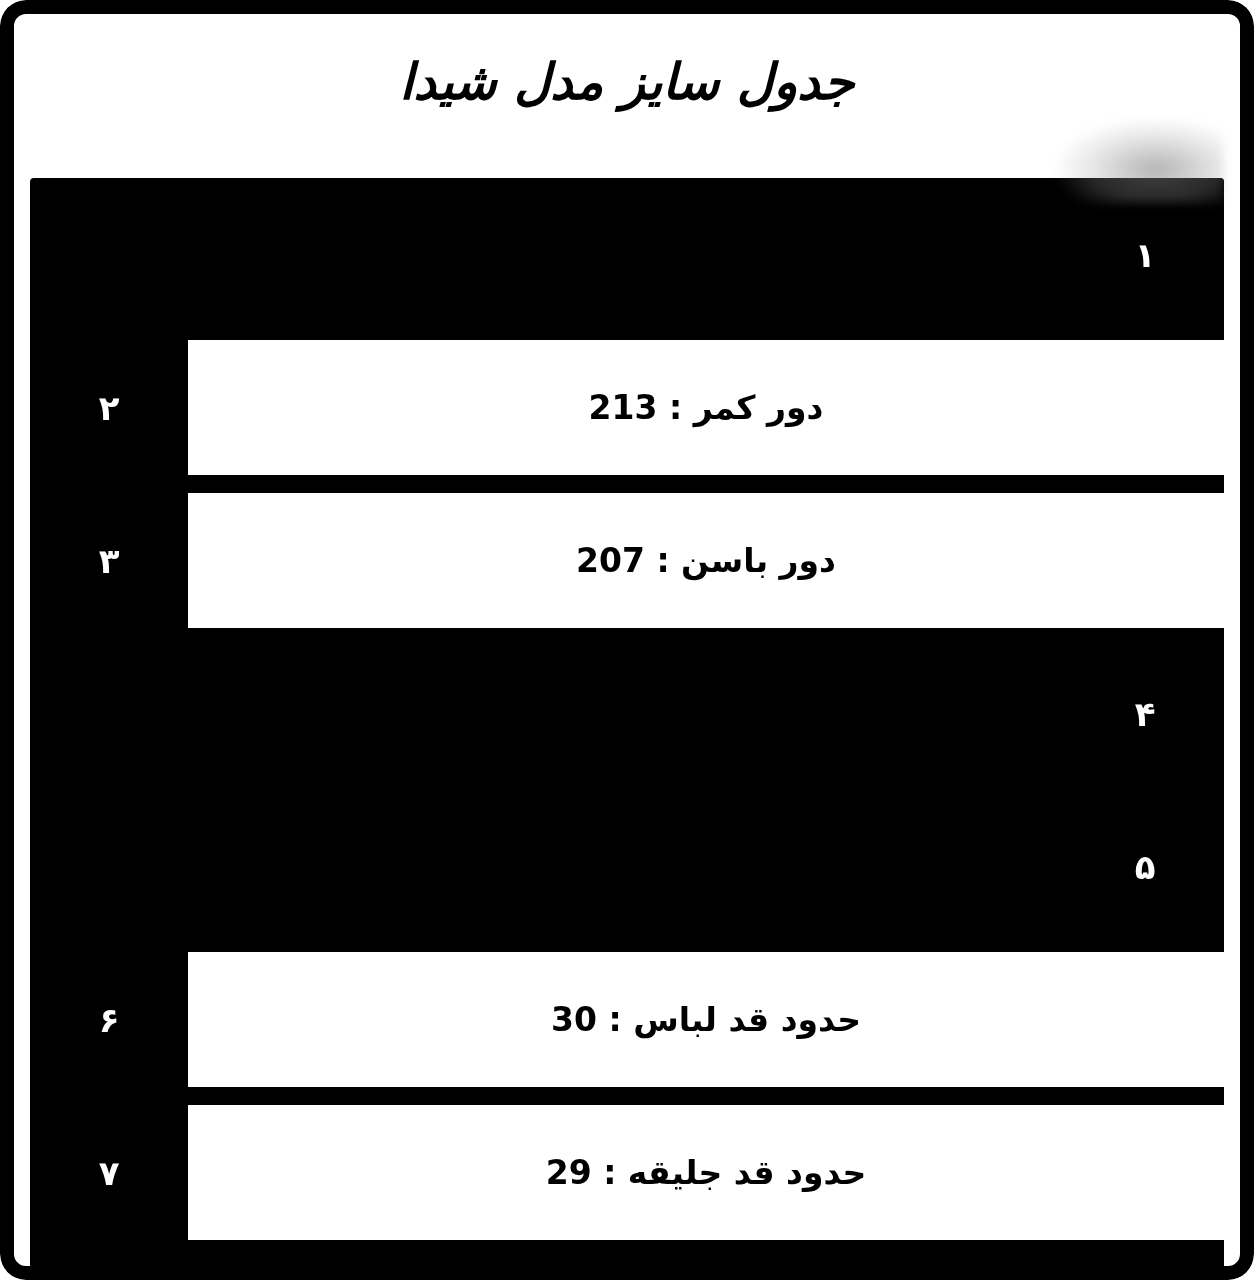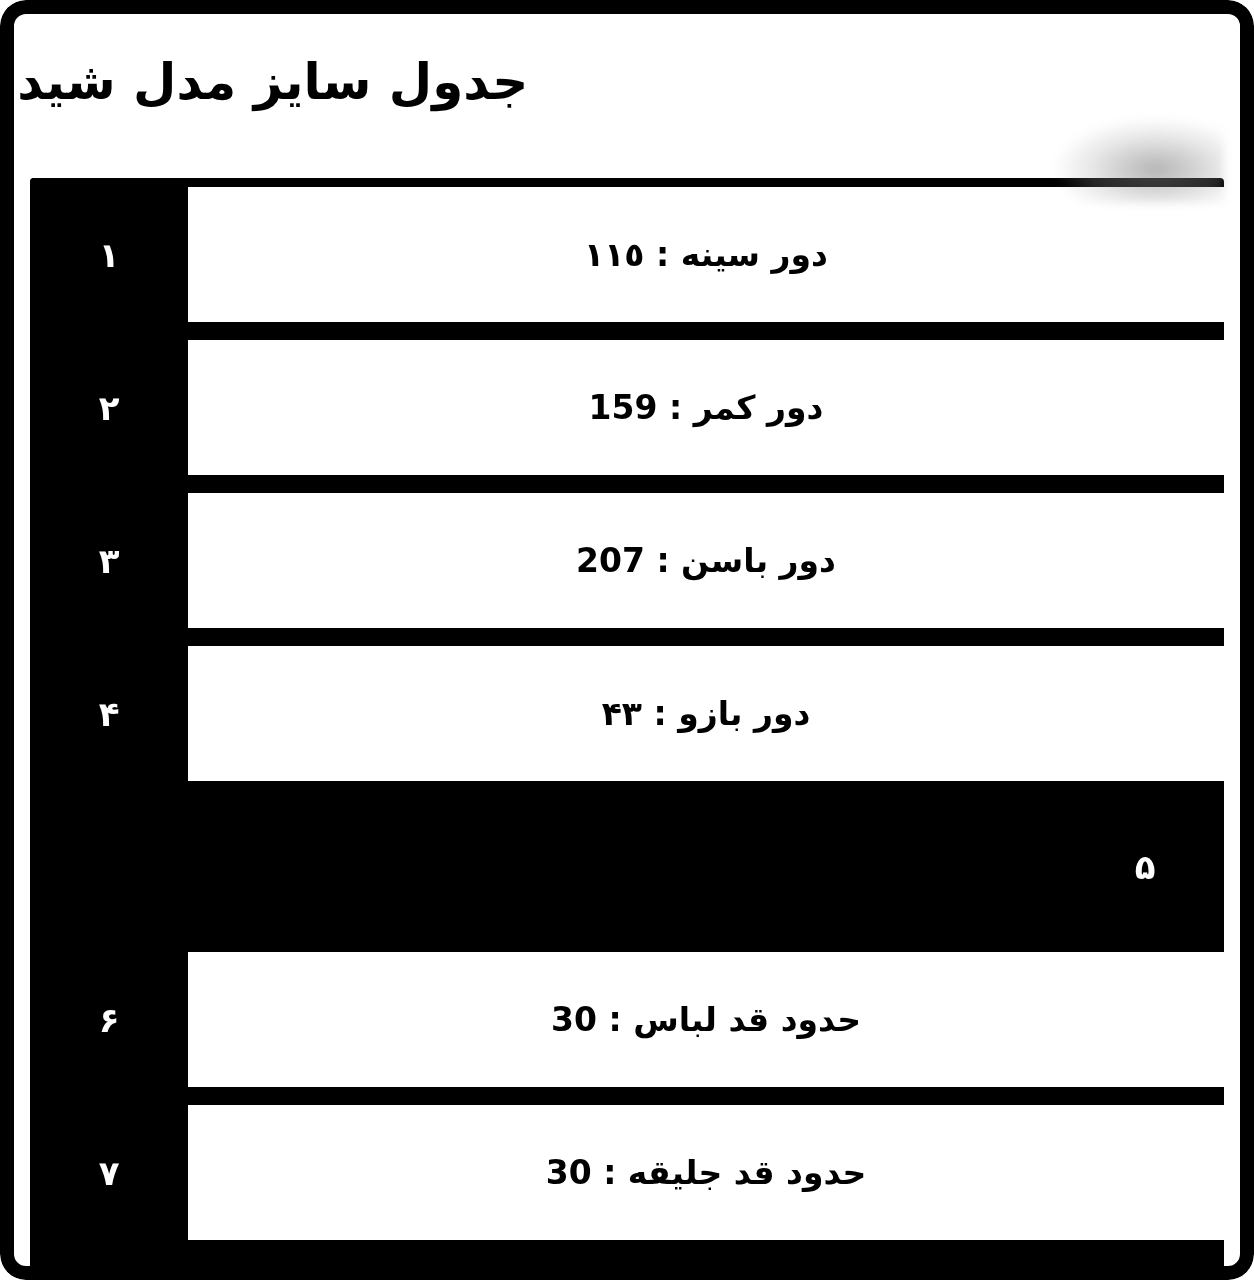--- a/index.html
+++ b/index.html
@@ -33,27 +33,28 @@
     pointer-events: none;
     z-index: 5;
     -webkit-mask: linear-gradient(#000 0 0);
   }
 
   .title {
     position: absolute;
     top: 52px;
     left: 0;
     right: 0;
-    text-align: left;
+    text-align: center;
     font-size: 50px;
     font-weight: bold;
     color: #000000;
     letter-spacing: 0;
     line-height: 1.2;
     direction: rtl;
+    font-style: italic;
   }
 
   .table-wrap {
     position: absolute;
     top: 178px;
     left: 30px;
     right: 30px;
     bottom: 0;
     background: #000000;
     border-radius: 4px 4px 0 0;
@@ -126,59 +127,53 @@
 
 <div class="page">
 
   <div class="title">جدول سایز مدل شیدا</div>
 
   <div class="smudge"></div>
 
   <div class="table-wrap">
 
     <div class="row">
-      <div class="label-cell">
-        <span class="label-text">دور سینه :  ١١٥</span>
-      </div>
       <div class="idx-cell">١</div>
     </div>
 
     <div class="row">
       <div class="label-cell">
-        <span class="label-text">دور کمر :  159</span>
+        <span class="label-text">دور کمر :  213</span>
       </div>
       <div class="idx-cell">٢</div>
     </div>
 
     <div class="row">
       <div class="label-cell">
         <span class="label-text">دور باسن : 207</span>
       </div>
       <div class="idx-cell">٣</div>
     </div>
 
     <div class="row">
-      <div class="label-cell">
-        <span class="label-text">دور بازو : ۴٣</span>
-      </div>
       <div class="idx-cell">۴</div>
     </div>
 
     <div class="row">
       <div class="idx-cell">۵</div>
     </div>
 
     <div class="row">
       <div class="label-cell">
         <span class="label-text">حدود قد لباس : 30</span>
       </div>
       <div class="idx-cell">۶</div>
     </div>
 
     <div class="row">
       <div class="label-cell">
-        <span class="label-text">حدود قد جلیقه : 30</span>
+        <span class="label-text">حدود قد جلیقه : 29</span>
       </div>
       <div class="idx-cell">٧</div>
     </div>
 
   </div>
 </div>
 
 </body></html>

